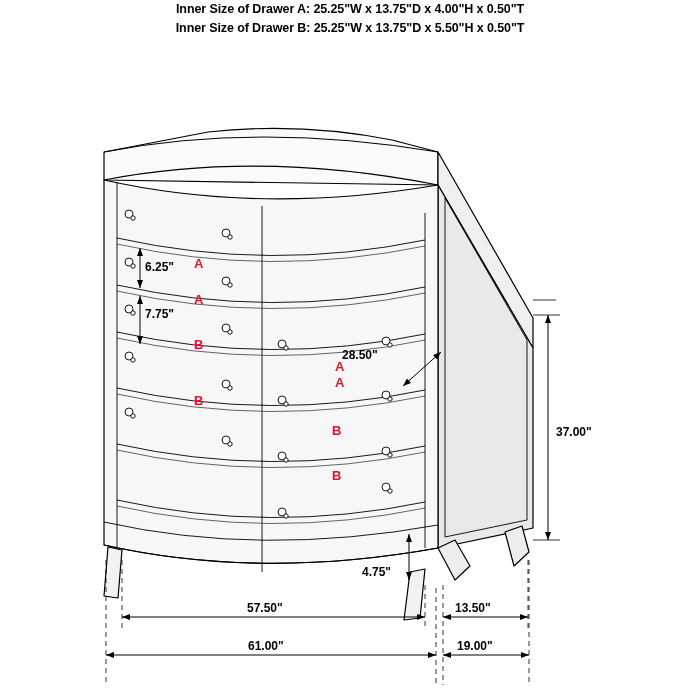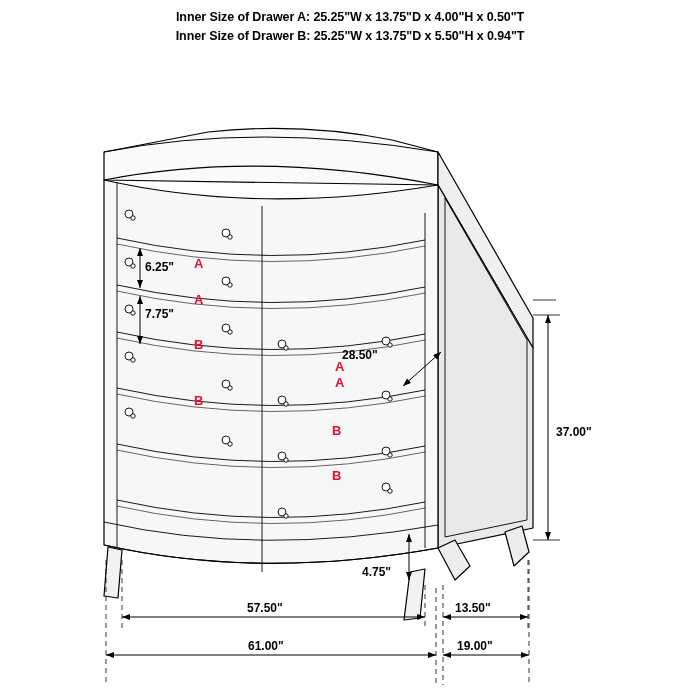--- a/index.html
+++ b/index.html
@@ -5,21 +5,21 @@
   html,body{margin:0;padding:0;}
   body{
     width:700px;height:700px;
     background:#ffffff;
     font-family:"Liberation Sans", sans-serif;
     overflow:hidden;
     position:relative;
   }
   #wrap{position:relative;width:700px;height:700px;}
   .hdr{
-    position:absolute;left:0;right:0;top:8px;
+    position:absolute;left:0;right:0;top:0;
     text-align:center;
     font-size:12.5px;
     font-weight:bold;
     color:#000;
     line-height:19px;
     letter-spacing:-0.1px;
   }
   svg{position:absolute;left:0;top:0;}
   .lbl{
     position:absolute;
@@ -36,21 +36,21 @@
     white-space:nowrap;
   }
 </style>
 </head>
 <body>
 
 <div id="wrap">
 
   <div class="hdr">
     <div>Inner Size of Drawer A: 25.25"W x 13.75"D x 4.00"H x 0.50"T</div>
-    <div>Inner Size of Drawer B: 25.25"W x 13.75"D x 5.50"H x 0.94"T</div>
+    <div>Inner Size of Drawer B: 25.25"W x 13.75"D x 5.50"H x 0.50"T</div>
   </div>
 
   <svg width="700" height="700" viewBox="0 0 700 700">
     <g fill="none" stroke="#000" stroke-width="1.2" stroke-linejoin="round">
 
       <path d="M104,180 L104,152 L208,132 Q300,122 392,140 L438,152 L438,185 Z" fill="#fafafa" stroke="#000"></path>
       <path d="M104,180 Q260,150 438,185" fill="none" stroke="#000"></path>
       <path d="M104,152 Q258,122 438,152" fill="none" stroke="#000" stroke-width="1"></path>
 
       <path d="M438,152 L533,318 L533,348 L438,185 Z" fill="#efefef" stroke="#000"></path>

